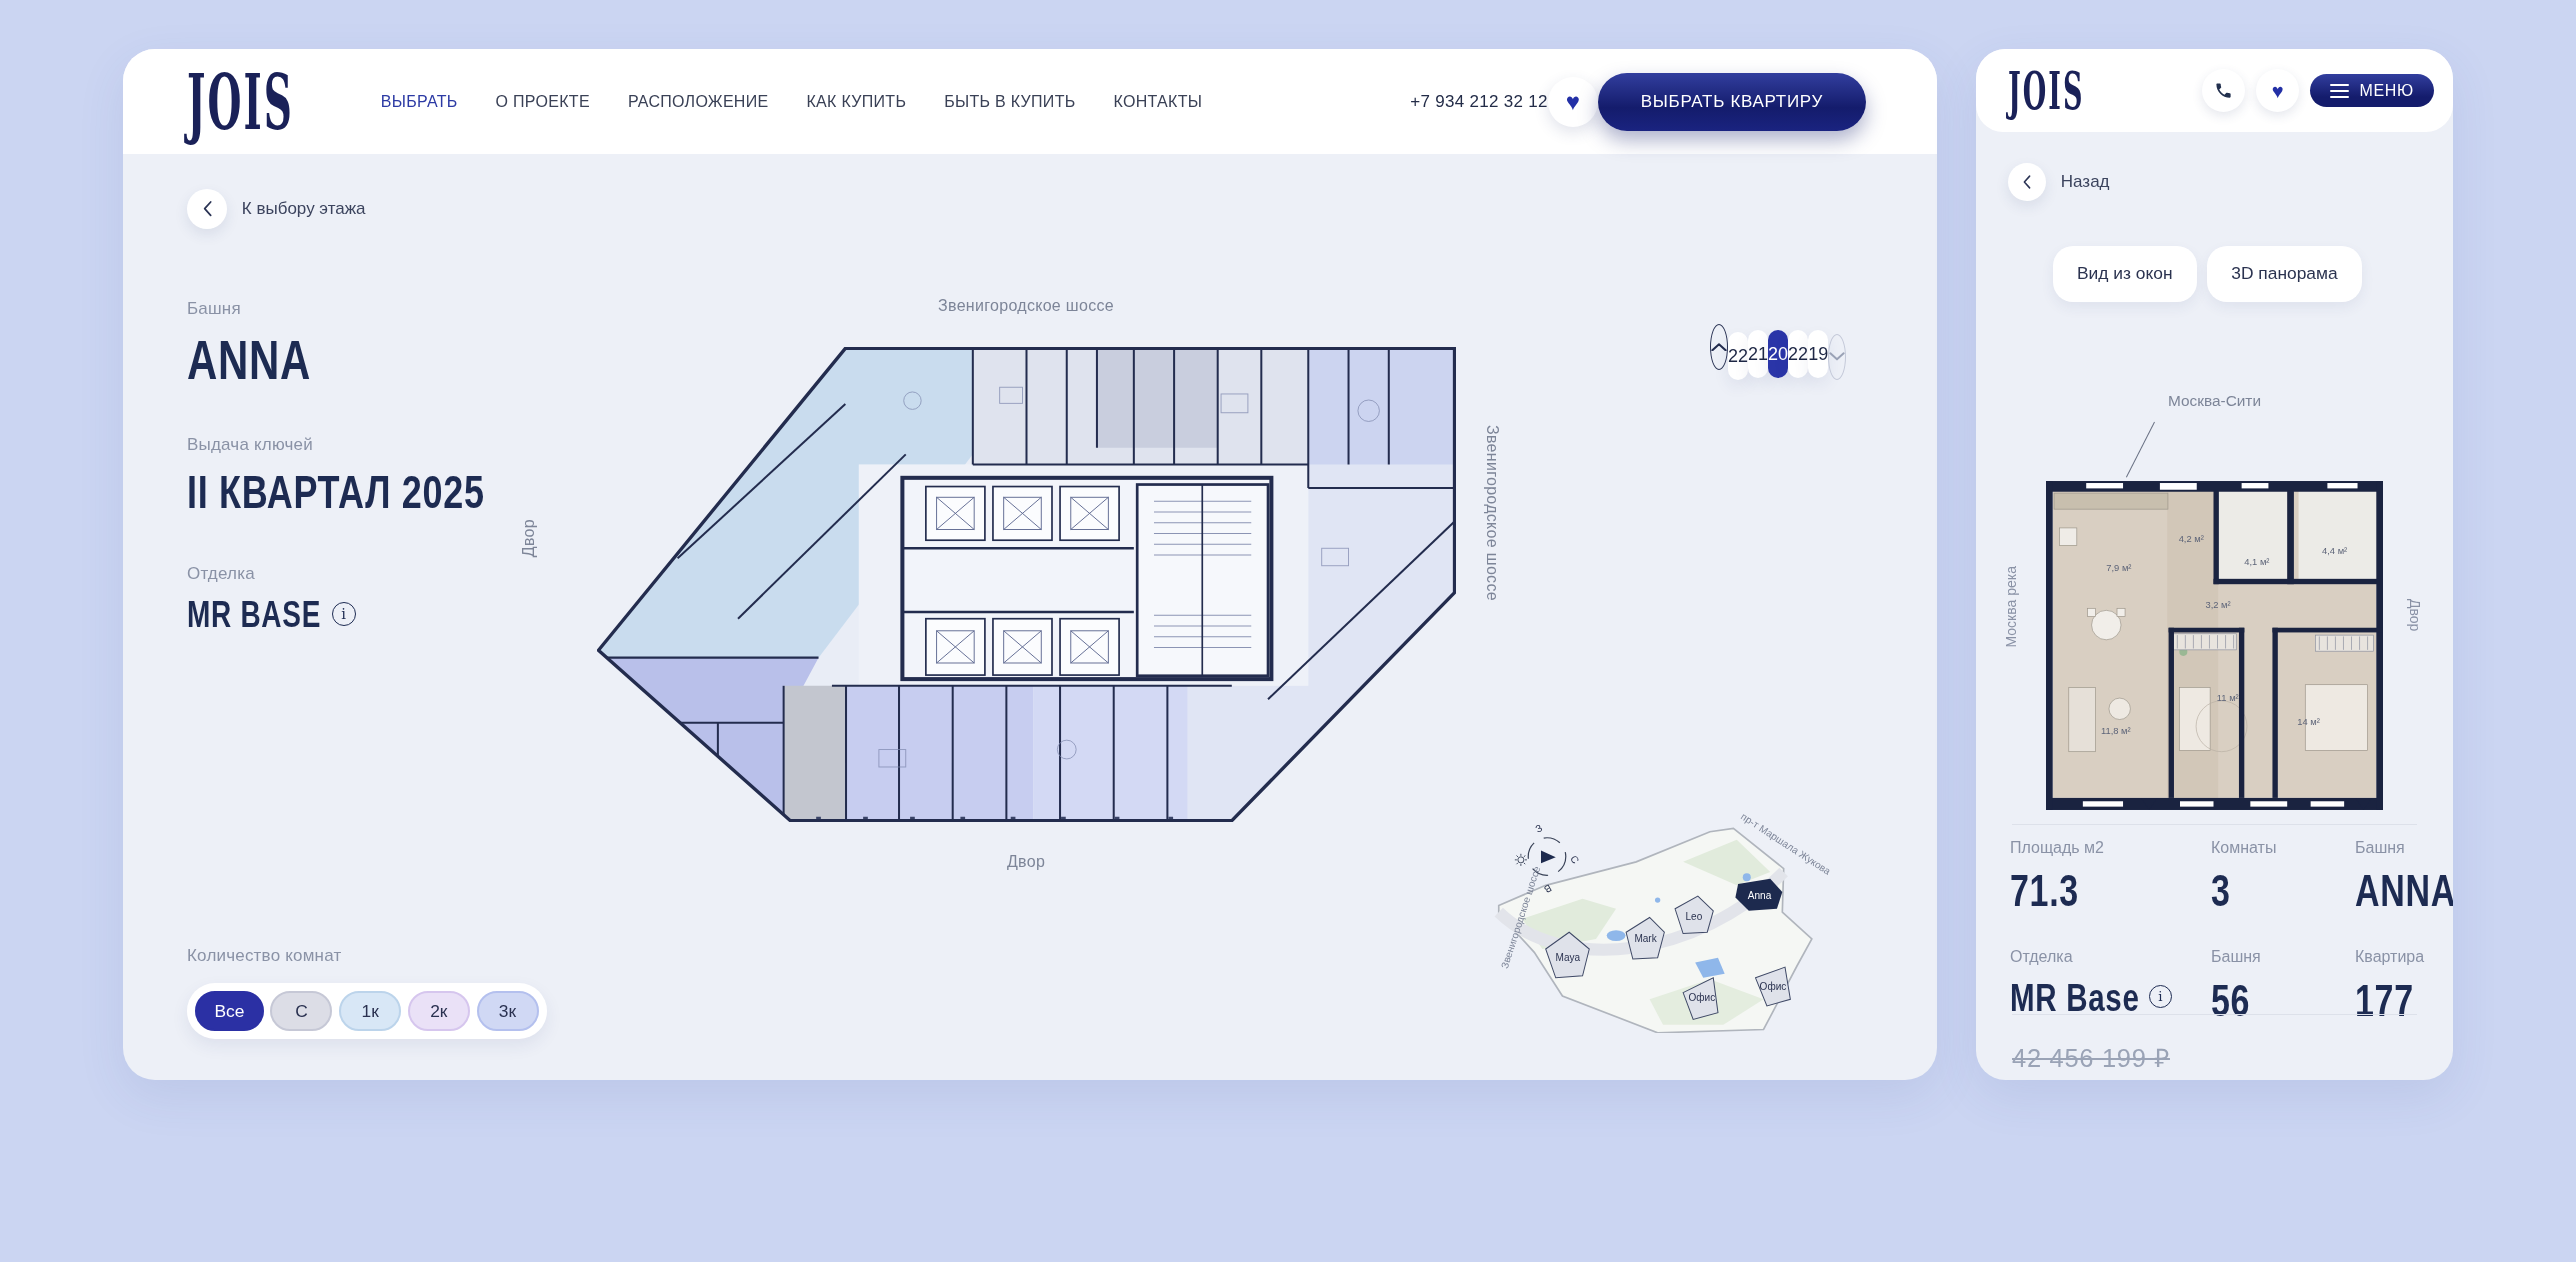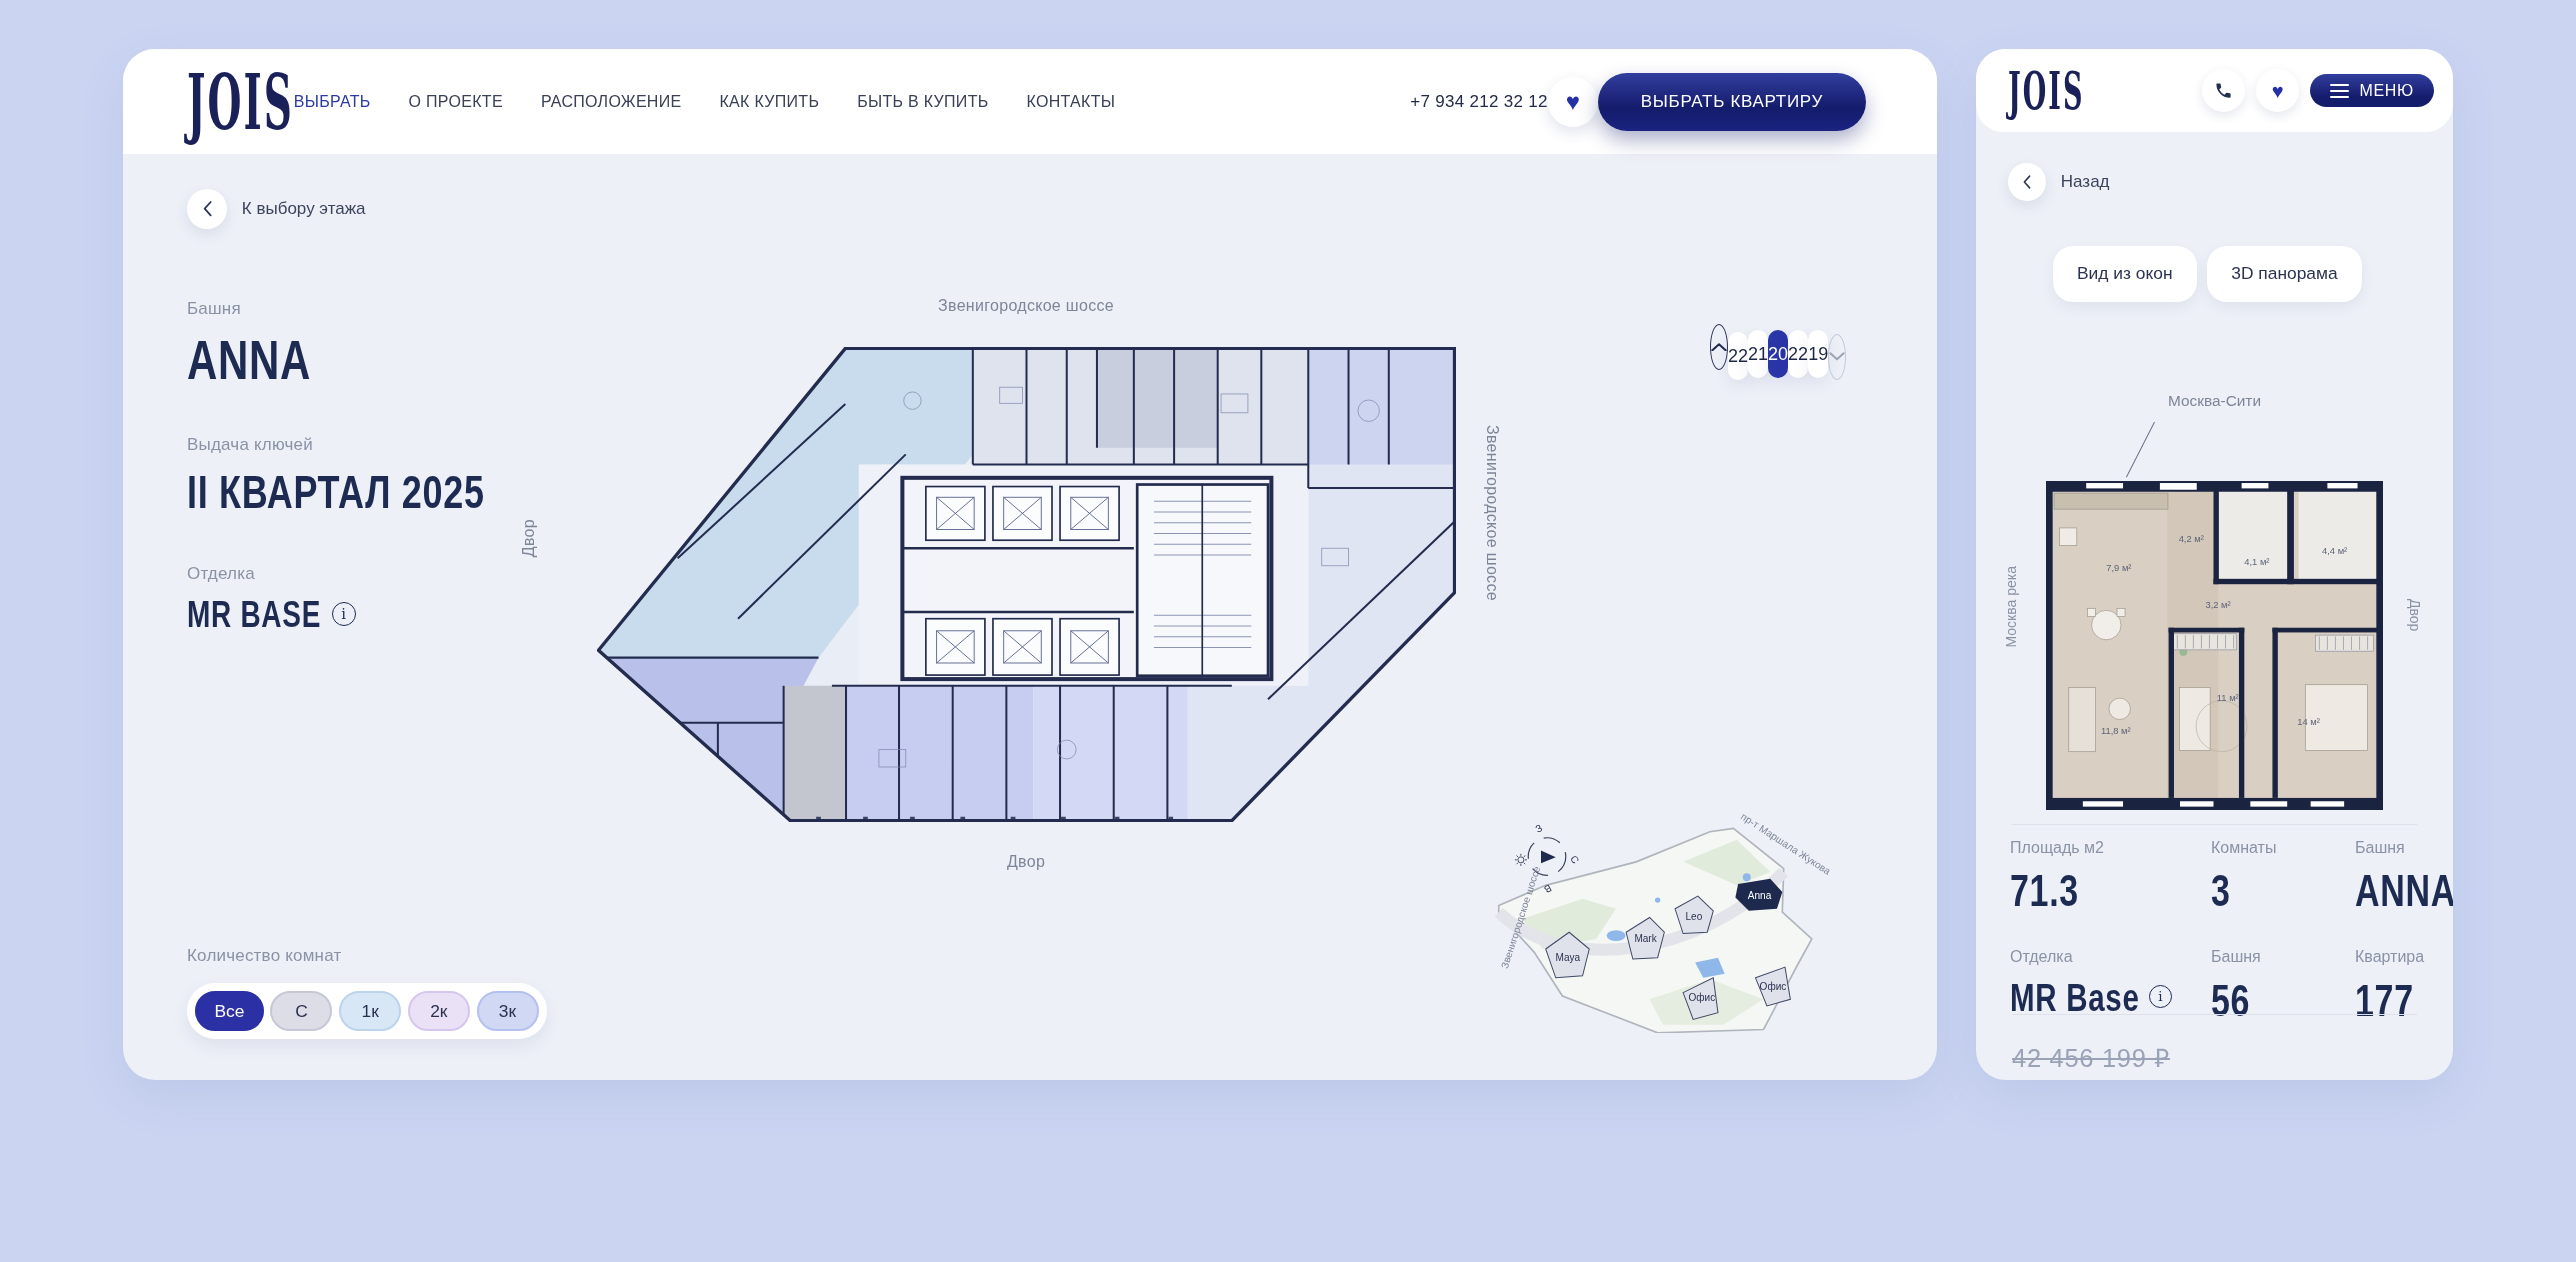--- a/index.html
+++ b/index.html
@@ -20,21 +20,21 @@
   #main-header {
     position:absolute; left:0; top:0; right:0; height:105px;
     background:#fff; border-radius:32px 32px 0 0;
     display:flex; align-items:center; padding:0 71px 0 64px;
   }
   .logo {
     font-family:"DejaVu Serif", serif; font-weight:700; color:#1a2158;
     letter-spacing:2px; transform:scaleY(1.95); transform-origin:center;
   }
   #main-logo { font-size:39px; }
-  #main-nav { display:flex; gap:38px; }
+  #main-nav { display:flex; gap:38px; margin-left:87px; }
   #main-nav .nav-item { font-size:16px; color:#3a4156; letter-spacing:0.3px; cursor:pointer; }
   #main-nav .nav-item.active { color:#2c3aa4; }
   #header-right { margin-left:auto; display:flex; align-items:center; }
   #header-phone { font-size:17px; color:#232c48; letter-spacing:0.3px; }
   .circle-btn {
     width:50px; height:50px; border-radius:50%; background:#fff;
     display:flex; align-items:center; justify-content:center;
     box-shadow:0 5.4px 14.8px rgba(40,54,110,.14); cursor:pointer;
   }
   .heart-glyph { color:#2330a6; font-size:24px; line-height:1; }

